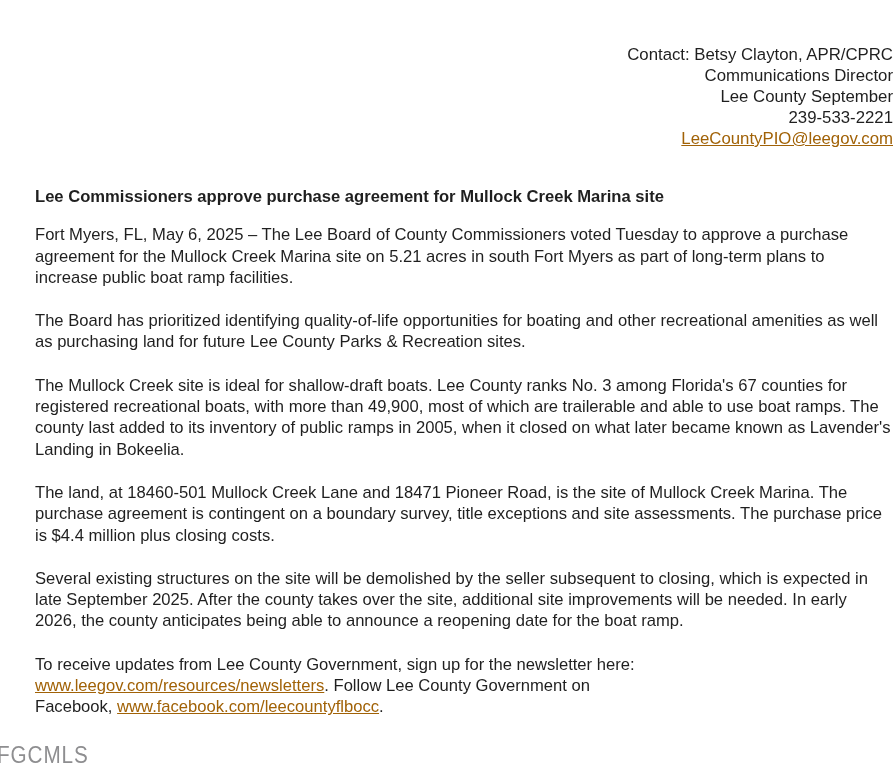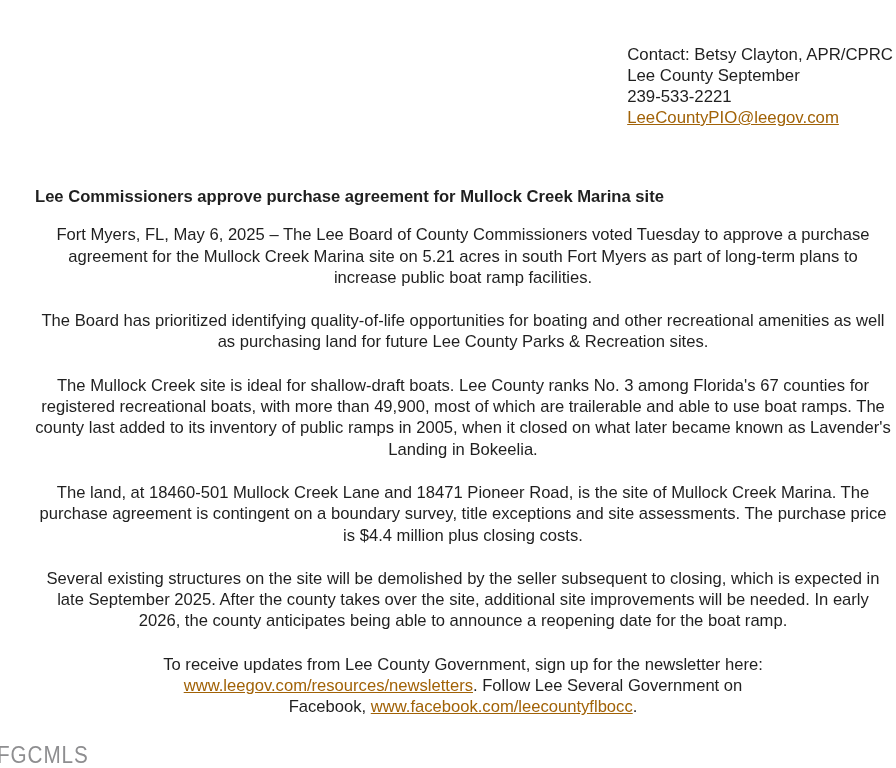--- a/index.html
+++ b/index.html
@@ -23,39 +23,39 @@
     right: 4px;
     font-size: 17.5px;
     font-weight: 700;
     letter-spacing: 0.2px;
     white-space: nowrap;
   }
   .contact-block {
     position: absolute;
     top: 44px;
     right: 3px;
+    text-align: right;
     font-size: 16.8px;
     line-height: 21px;
     white-space: nowrap;
   }
   .content {
     position: absolute;
     left: 35px;
     top: 186px;
     width: 856px;
     font-size: 16.6px;
     line-height: 21.3px;
   }
   .headline {
     margin: 0;
     font-weight: 700;
   }
   .content p {
     margin: 22px 0 0 0;
-    text-align: center;
   }
   .content p.first-para {
     margin-top: 17px;
   }
   .link {
     text-decoration: underline;
     color: #a16207;
   }
   .watermark {
     position: absolute;
@@ -70,20 +70,21 @@
   }
 </style>
 </head>
 <body>
 
 <div class="page">
 
 
   <div class="contact-block">
     <div>Contact: Betsy Clayton, APR/CPRC</div>
+    <div>Communications Director</div>
     <div>Lee County September</div>
     <div>239-533-2221</div>
     <div>
       <span class="link">LeeCountyPIO@leegov.com</span>
     </div>
   </div>
 
   <div class="content">
     <div class="headline">Lee Commissioners approve purchase agreement for Mullock Creek Marina site</div>
 
@@ -92,20 +93,20 @@
     <p>The Board has prioritized identifying quality-of-life opportunities for boating and other recreational amenities as well as purchasing land for future Lee County Parks &amp; Recreation sites.</p>
 
     <p>The Mullock Creek site is ideal for shallow-draft boats. Lee County ranks No. 3 among Florida's 67 counties for registered recreational boats, with more than 49,900, most of which are trailerable and able to use boat ramps. The county last added to its inventory of public ramps in 2005, when it closed on what later became known as Lavender's Landing in Bokeelia.</p>
 
     <p>The land, at 18460-501 Mullock Creek Lane and 18471 Pioneer Road, is the site of Mullock Creek Marina. The purchase agreement is contingent on a boundary survey, title exceptions and site assessments. The purchase price is $4.4 million plus closing costs.</p>
 
     <p>Several existing structures on the site will be demolished by the seller subsequent to closing, which is expected in late September 2025. After the county takes over the site, additional site improvements will be needed. In early 2026, the county anticipates being able to announce a reopening date for the boat ramp.</p>
 
     <p>
       <span>To receive updates from Lee County Government, sign up for the newsletter here:</span><br>
-      <span class="link">www.leegov.com/resources/newsletters</span><span>. Follow Lee Several Government on</span><br>
+      <span class="link">www.leegov.com/resources/newsletters</span><span>. Follow Lee County Government on</span><br>
       <span>Facebook, </span><span class="link">www.facebook.com/leecountyflbocc</span><span>.</span>
     </p>
   </div>
 
   <div class="watermark">FGCMLS</div>
 
 </div>
 
 </body></html>

